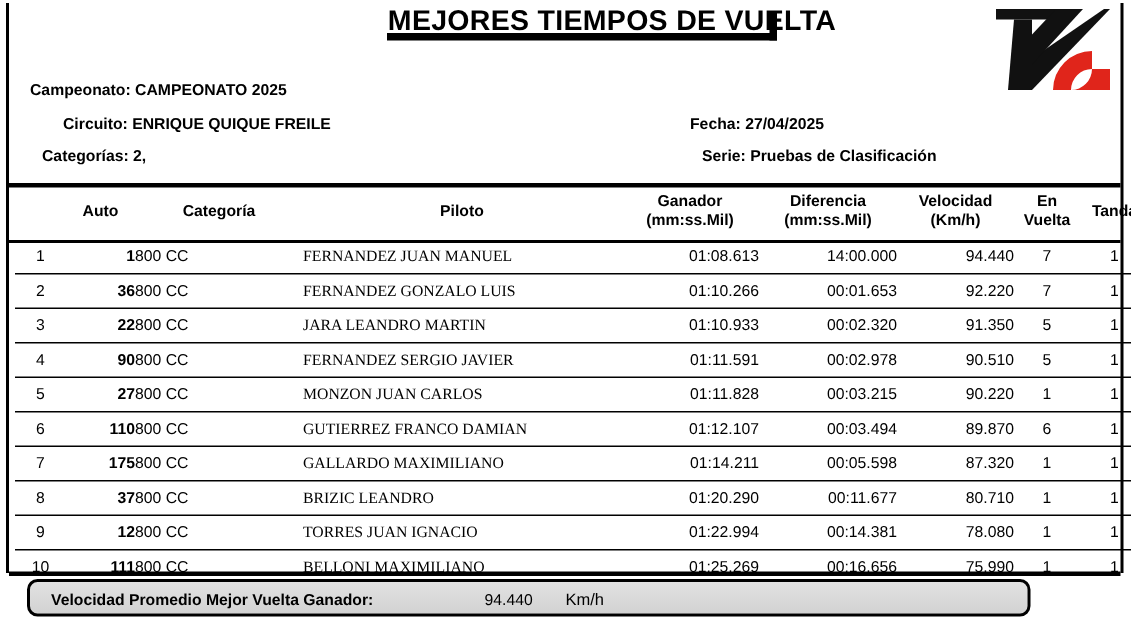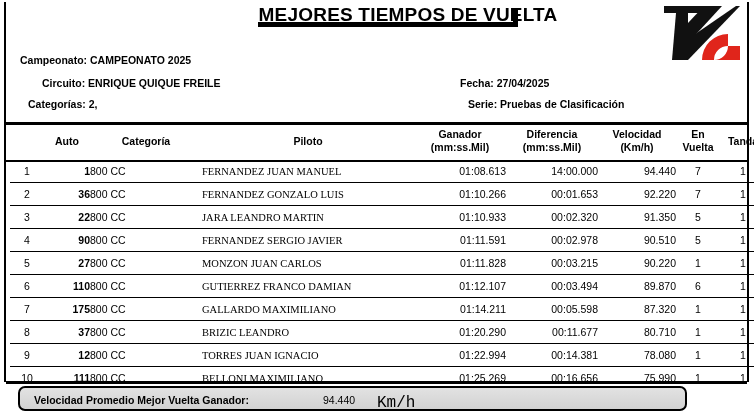--- a/index.html
+++ b/index.html
@@ -197,23 +197,22 @@
     position: absolute;
     left: 303px;
     top: 6px;
     font-size: 10.5px;
     white-space: nowrap;
   }
   #footer-unit {
     position: absolute;
     left: 357px;
     top: 6px;
-    font-size: 16px;
+    font-size: 11px;
     white-space: nowrap;
-    font-family: Liberation Mono, monospace;
   }
 </style>
 </head>
 <body>
 
 <div id="page">
 
   <div class="frame-left"></div>
   <div class="frame-right"></div>
 

